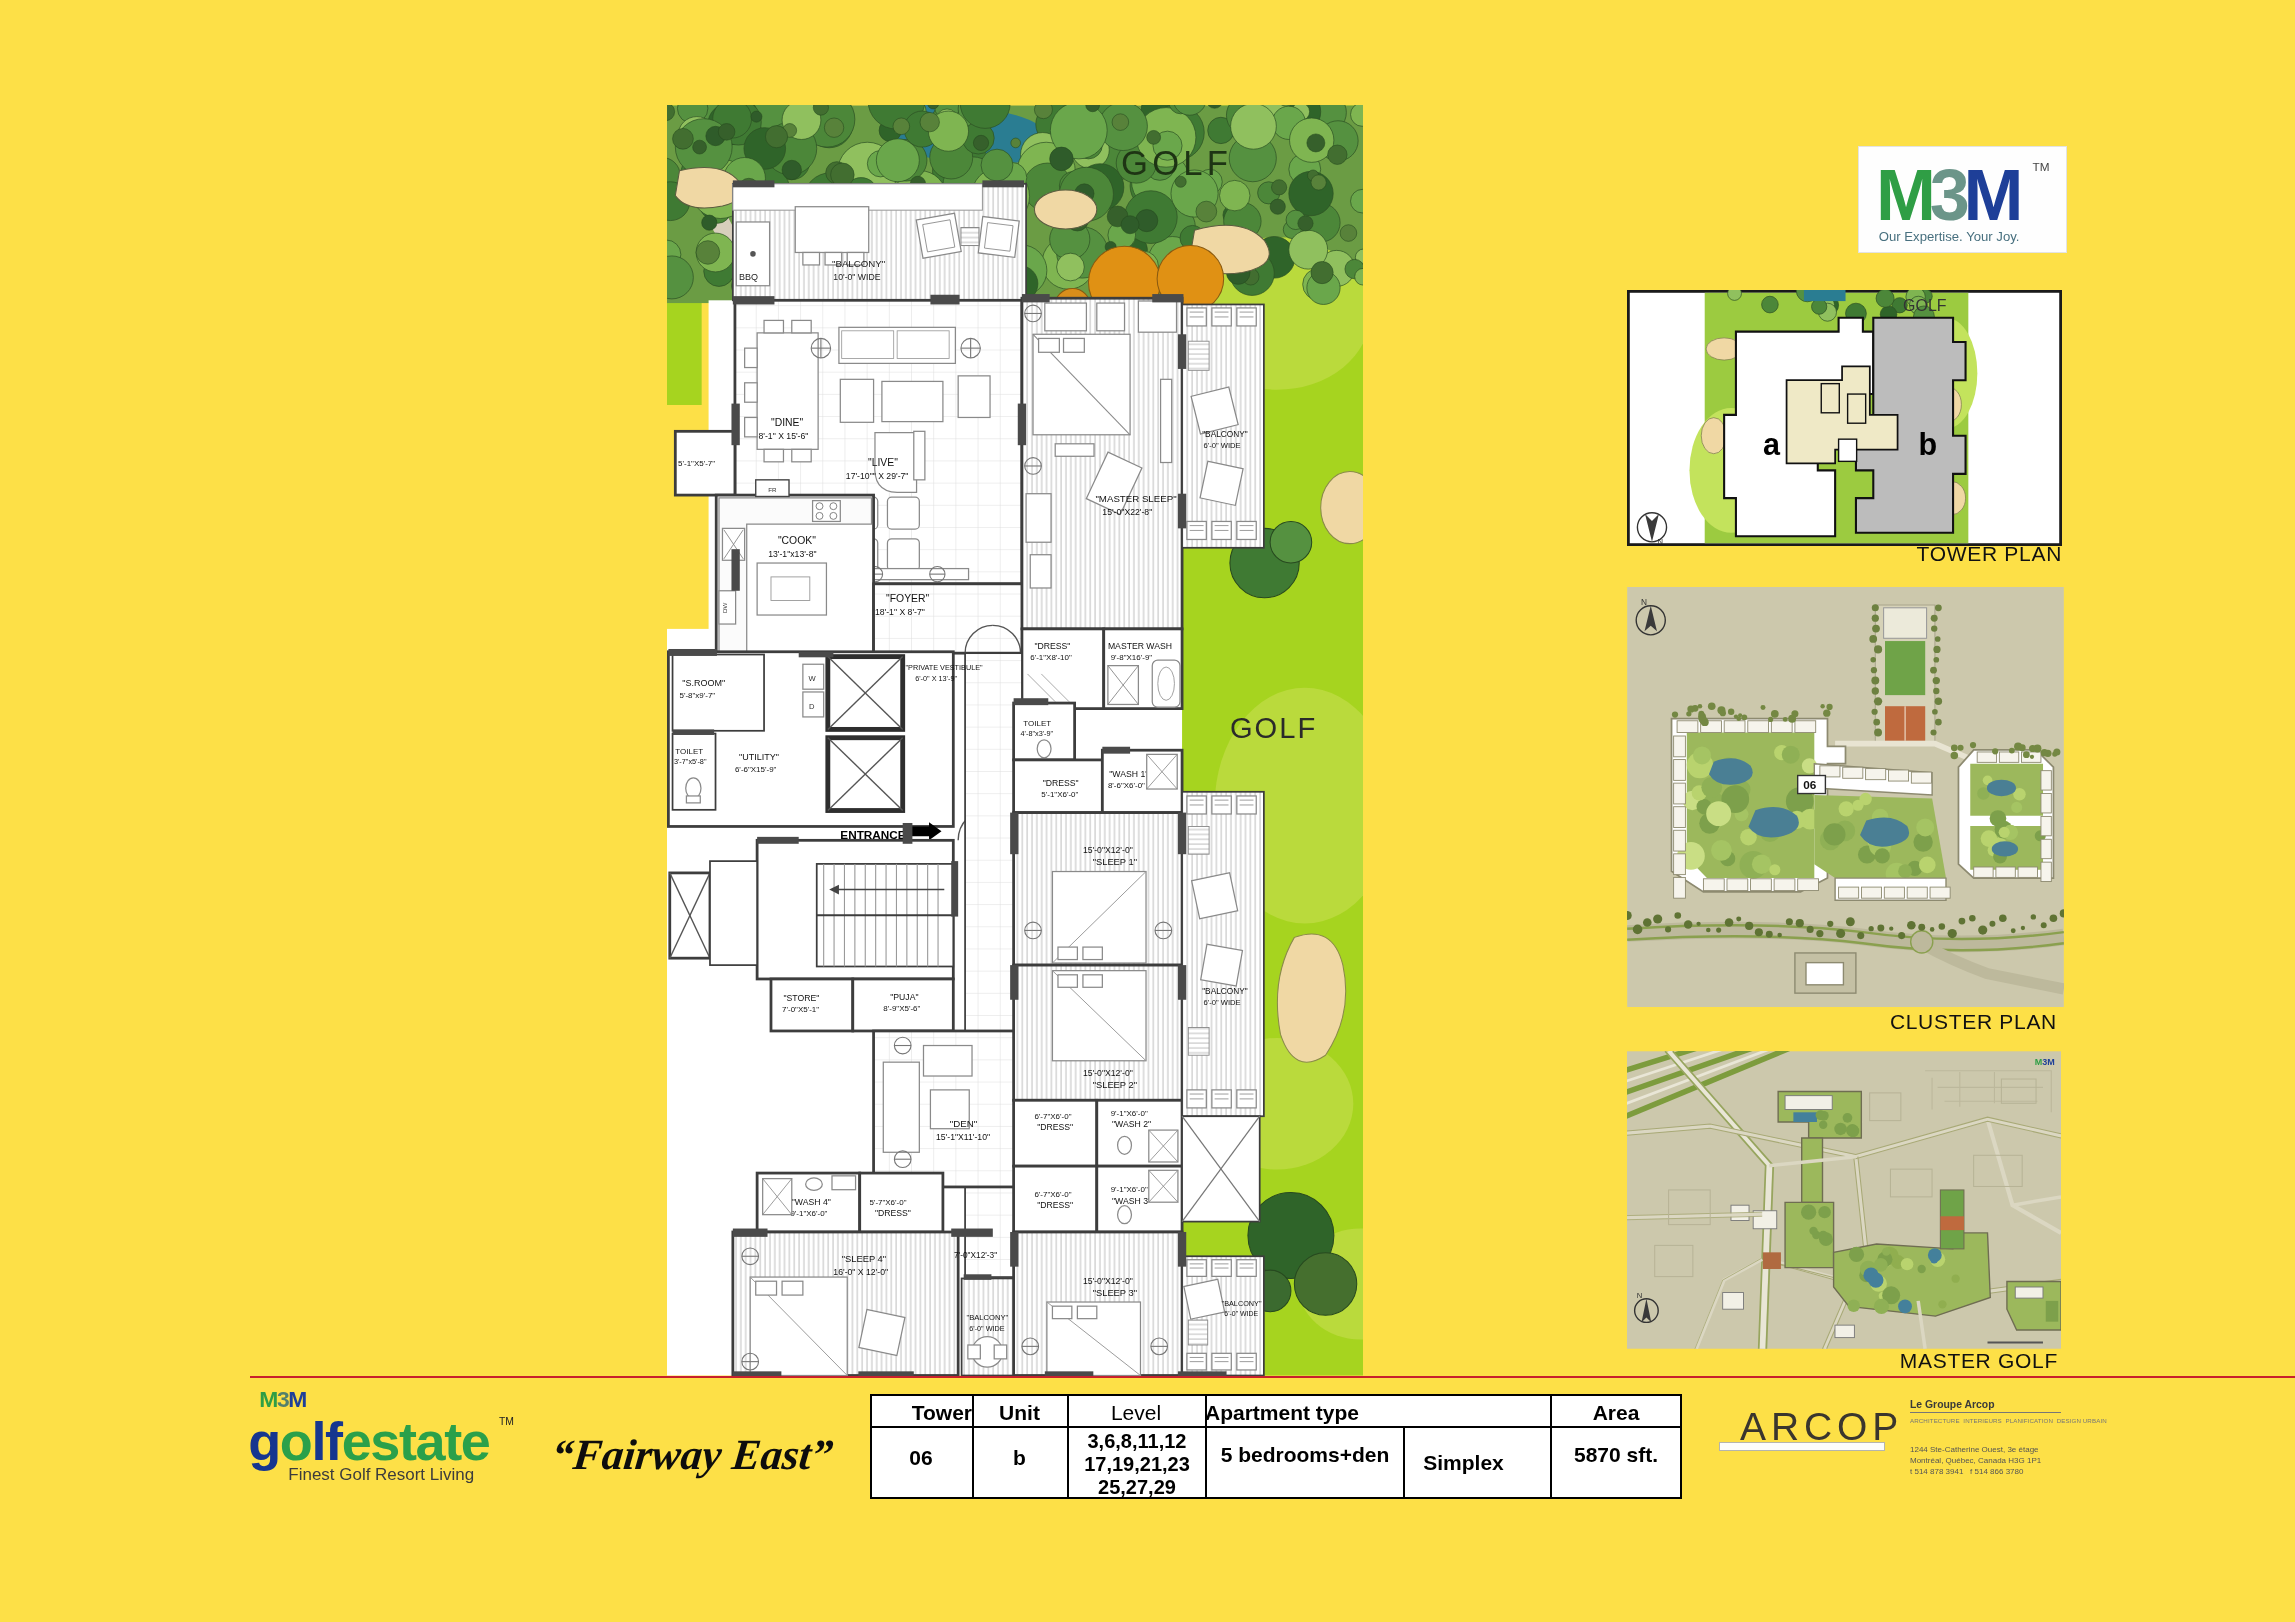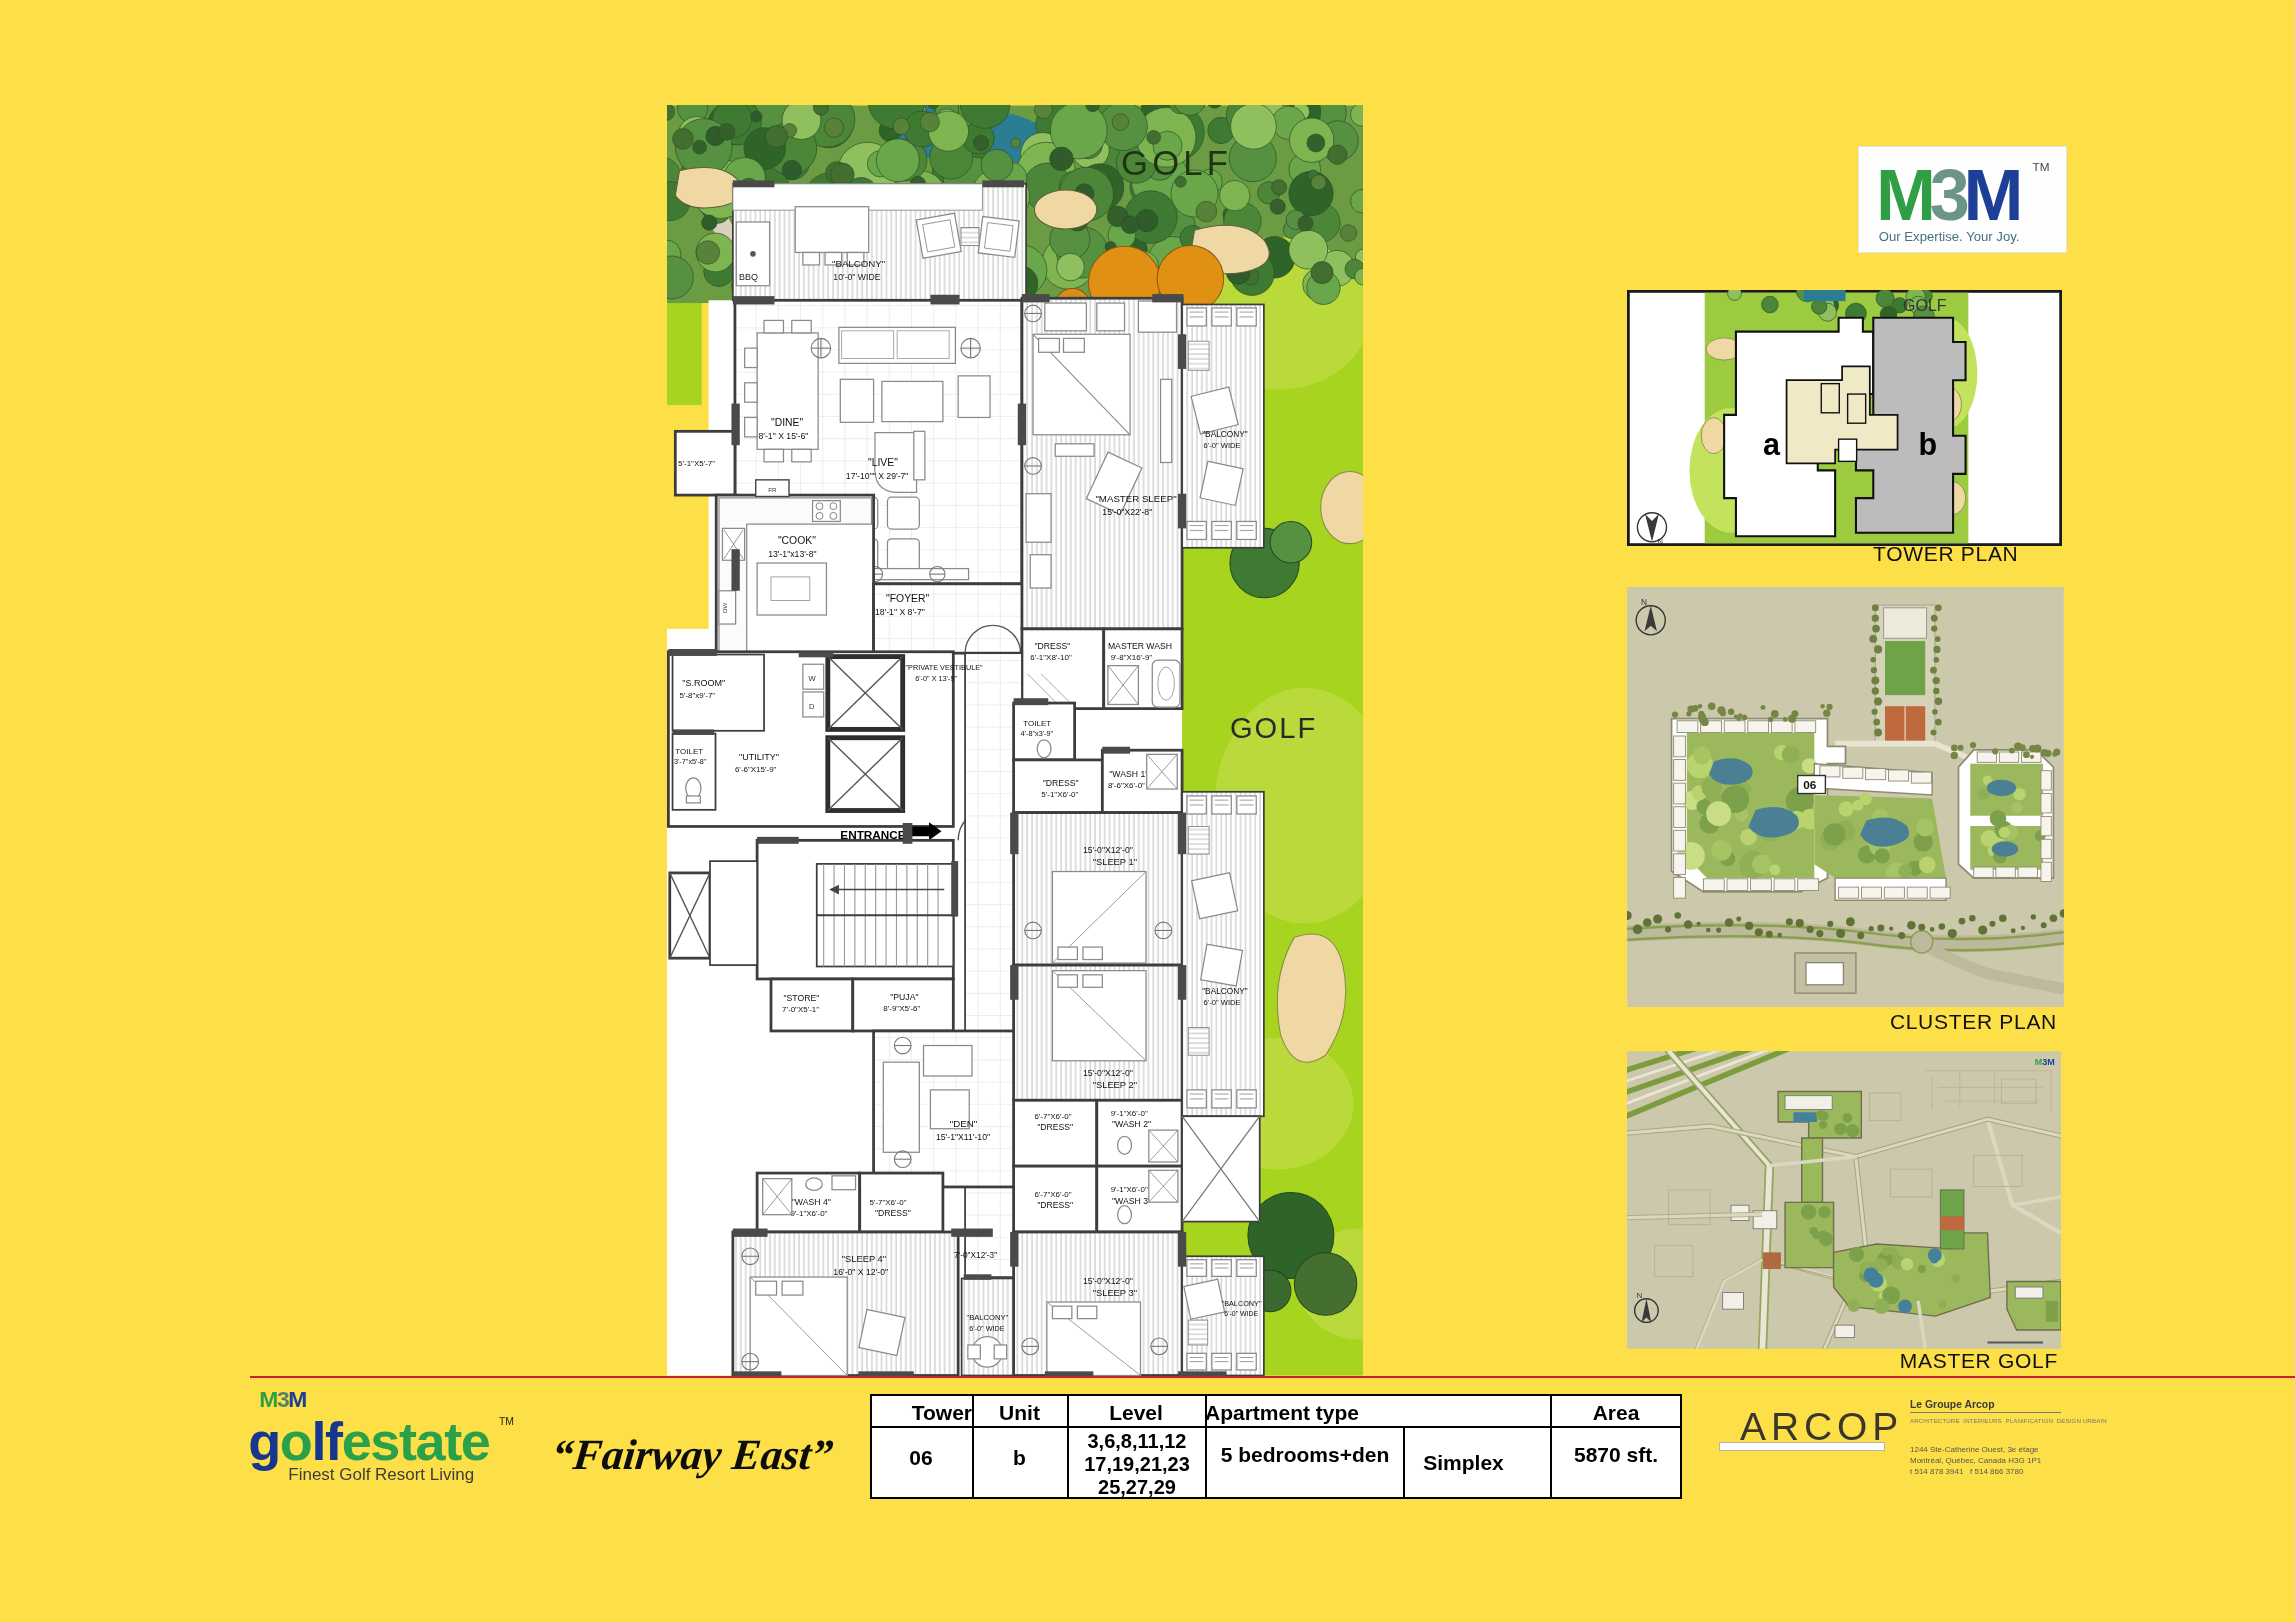--- a/index.html
+++ b/index.html
@@ -894,21 +894,21 @@
 <text x="196" y="238" font-size="44" font-weight="bold" fill="#000">a</text>
 <text x="420" y="238" font-size="44" font-weight="bold" fill="#000">b</text>
 
 <text x="398" y="30" font-size="23" fill="#333">GOLF</text>
 
 <circle cx="36" cy="342" r="21" fill="none" stroke="#333" stroke-width="2"></circle>
 <path d="M36 363 L26 323 L36 333 L46 323 Z" fill="#3a3a3a"></path>
 <text x="44" y="366" font-size="11" fill="#333">N</text>
 </svg>
 
-<div class="abs" style="left:1873px;top:542px;width:189px;text-align:left;font-size:21px;color:#111;letter-spacing:0.7px;">TOWER PLAN</div>
+<div class="abs" style="left:1873px;top:542px;width:189px;text-align:right;font-size:21px;color:#111;letter-spacing:0.7px;">TOWER PLAN</div>
 
 <svg class="abs" style="left:1627px;top:587px" width="437" height="420" viewBox="0 0 630 606">
 
 <rect x="0" y="0" width="630" height="606" fill="#ccc8ac"></rect>
 
 <rect x="358" y="26" width="86" height="200" fill="#d6d2b8" stroke="#aaa68c" stroke-width="1.5"></rect>
 <rect x="370" y="30" width="62" height="44" fill="#eceada" stroke="#999" stroke-width="1.5"></rect>
 <rect x="372" y="78" width="58" height="78" fill="#6fa348"></rect>
 <rect x="372" y="172" width="58" height="50" fill="#bf6a3e"></rect>
 <line x1="401" y1="172" x2="401" y2="222" stroke="#e5c9b2" stroke-width="2"></line>
@@ -1354,21 +1354,21 @@
 <div class="abs" style="left:870px;top:1394px;width:812px;height:105px;border:2.8px solid #000;box-sizing:border-box;background:#fff;"></div>
 <div class="abs" style="left:972px;top:1394px;width:2.1px;height:105px;background:#000;"></div>
 <div class="abs" style="left:1067px;top:1394px;width:2.1px;height:105px;background:#000;"></div>
 <div class="abs" style="left:1205px;top:1394px;width:2.1px;height:105px;background:#000;"></div>
 <div class="abs" style="left:1550px;top:1394px;width:2.1px;height:105px;background:#000;"></div>
 <div class="abs" style="left:1403px;top:1428px;width:2.1px;height:70px;background:#000;"></div>
 <div class="abs" style="left:870px;top:1426px;width:812px;height:2.1px;background:#000;"></div>
 
 <div class="abs" style="left:870px;top:1401px;width:102px;text-align:right;font-size:21px;font-weight:bold;color:#000;">Tower</div>
 <div class="abs" style="left:972px;top:1401px;width:95px;text-align:center;font-size:21px;font-weight:bold;color:#000;">Unit</div>
-<div class="abs" style="left:1067px;top:1401px;width:138px;text-align:center;font-size:21px;font-weight:bold;color:#000;">Level</div>
+<div class="abs" style="left:1067px;top:1401px;width:138px;text-align:center;font-size:21px;font-weight:normal;color:#000;">Level</div>
 <div class="abs" style="left:1205px;top:1401px;width:345px;text-align:left;font-size:21px;font-weight:bold;color:#000;">Apartment type</div>
 <div class="abs" style="left:1550px;top:1401px;width:132px;text-align:center;font-size:21px;font-weight:bold;color:#000;">Area</div>
 
 <div class="abs" style="left:870px;top:1446px;width:102px;text-align:center;font-size:21px;font-weight:bold;color:#000;">06</div>
 <div class="abs" style="left:972px;top:1446px;width:95px;text-align:center;font-size:21px;font-weight:bold;color:#000;">b</div>
 <div class="abs" style="left:1069px;top:1430px;width:136px;text-align:center;font-size:20px;font-weight:bold;color:#000;line-height:23px;">3,6,8,11,12<br>17,19,21,23<br>25,27,29</div>
 <div class="abs" style="left:1207px;top:1443px;width:196px;text-align:center;font-size:21px;font-weight:bold;color:#000;">5 bedrooms+den</div>
 <div class="abs" style="left:1405px;top:1451px;width:117px;text-align:center;font-size:21px;font-weight:bold;color:#000;">Simplex</div>
 <div class="abs" style="left:1550px;top:1443px;width:132px;text-align:center;font-size:21px;font-weight:bold;color:#000;">5870 sft.</div>
 

